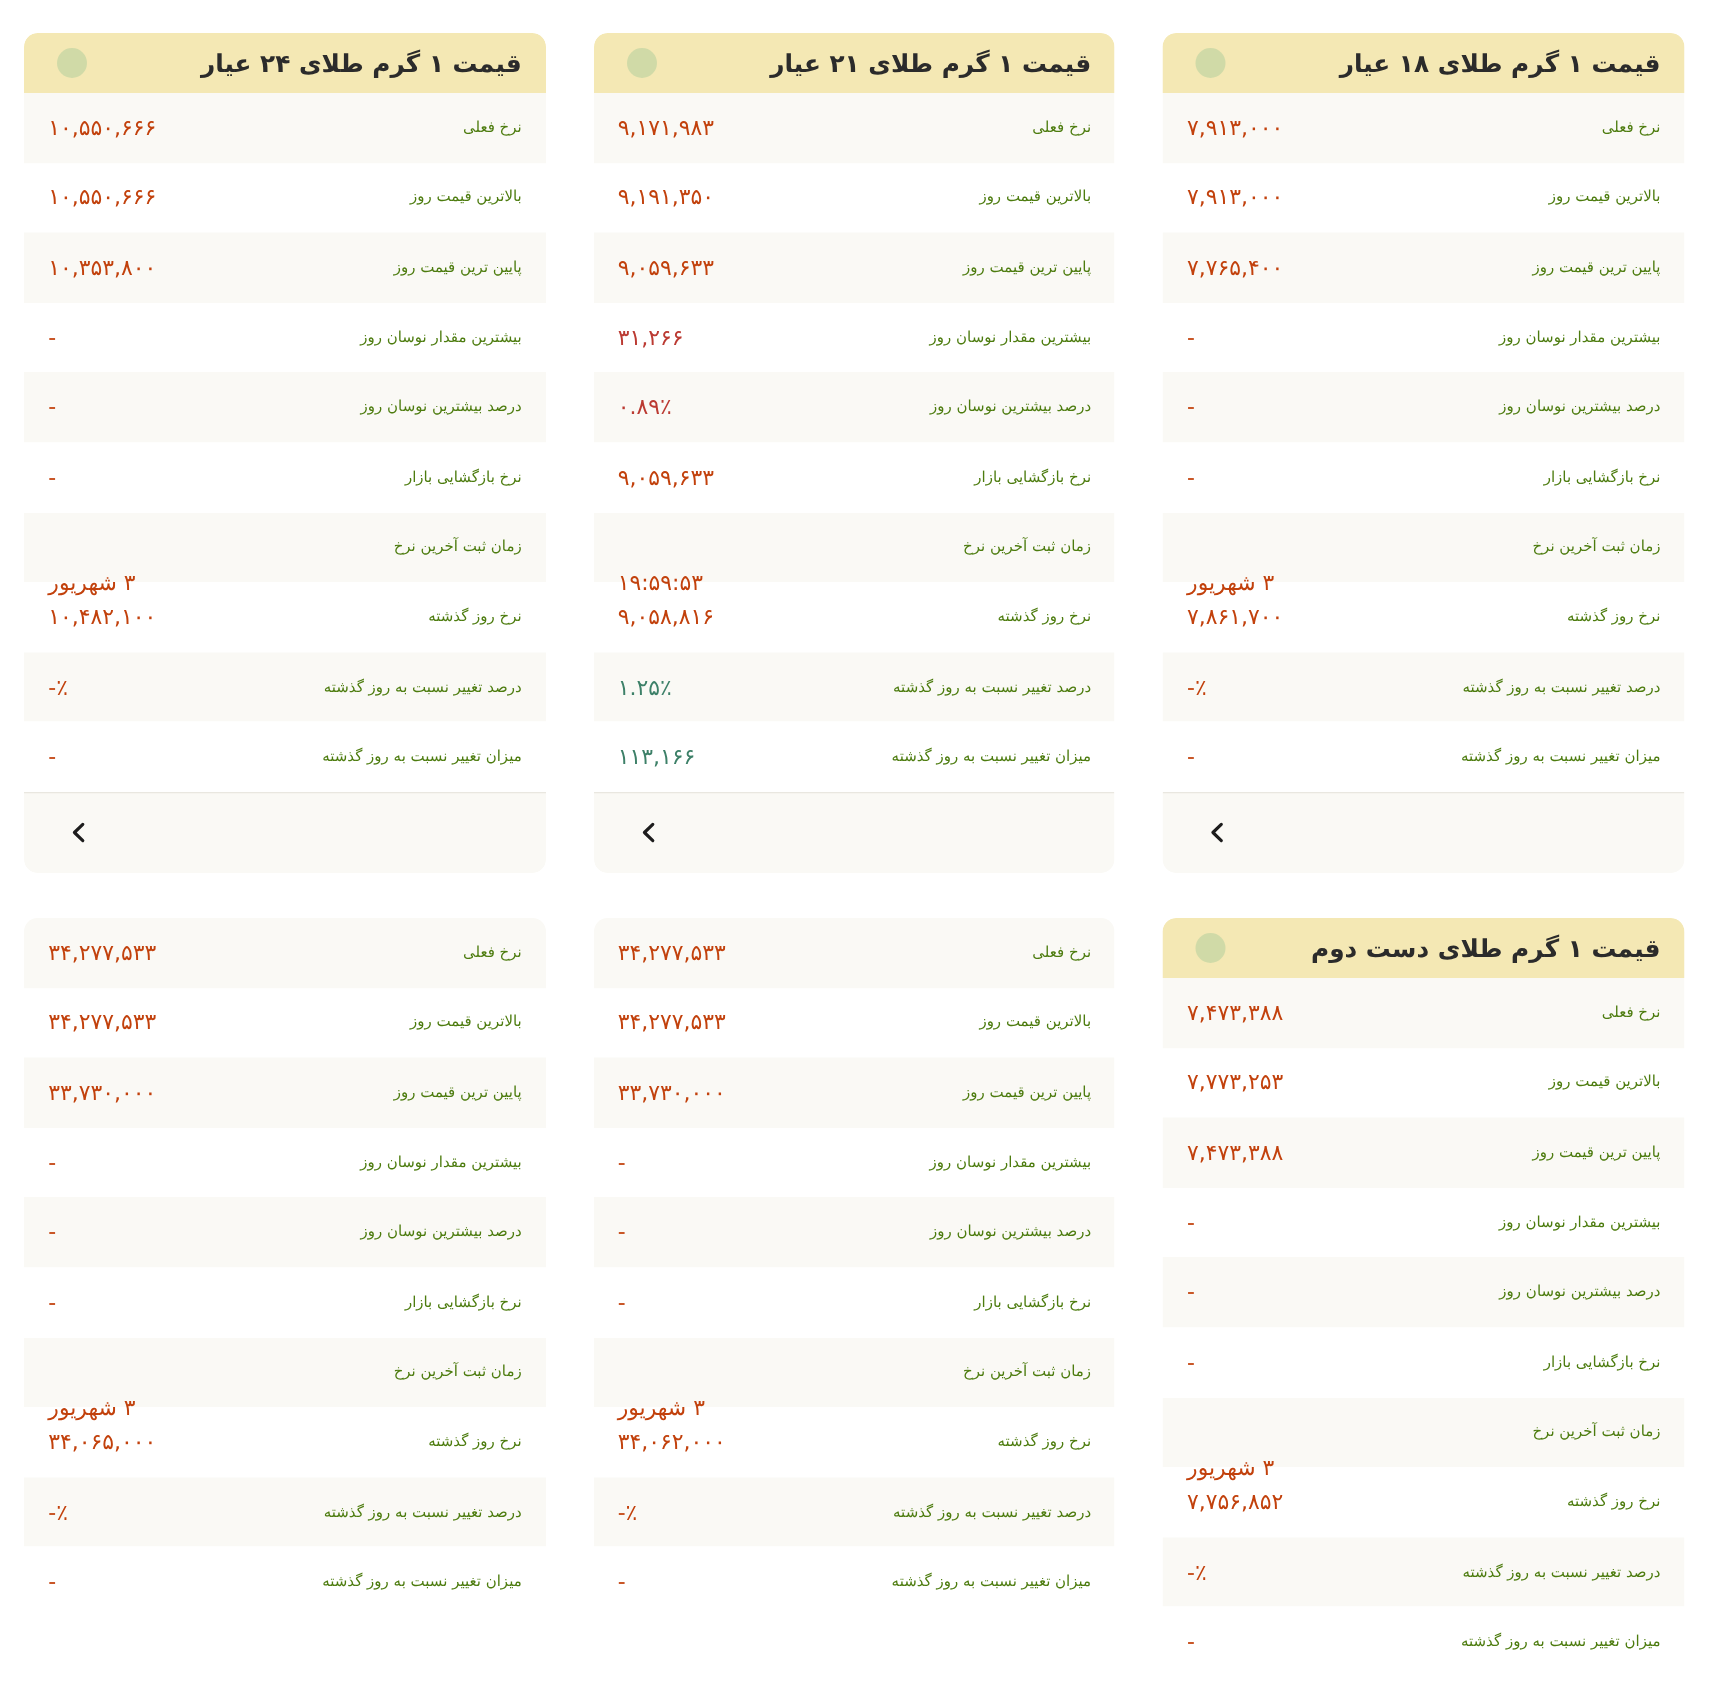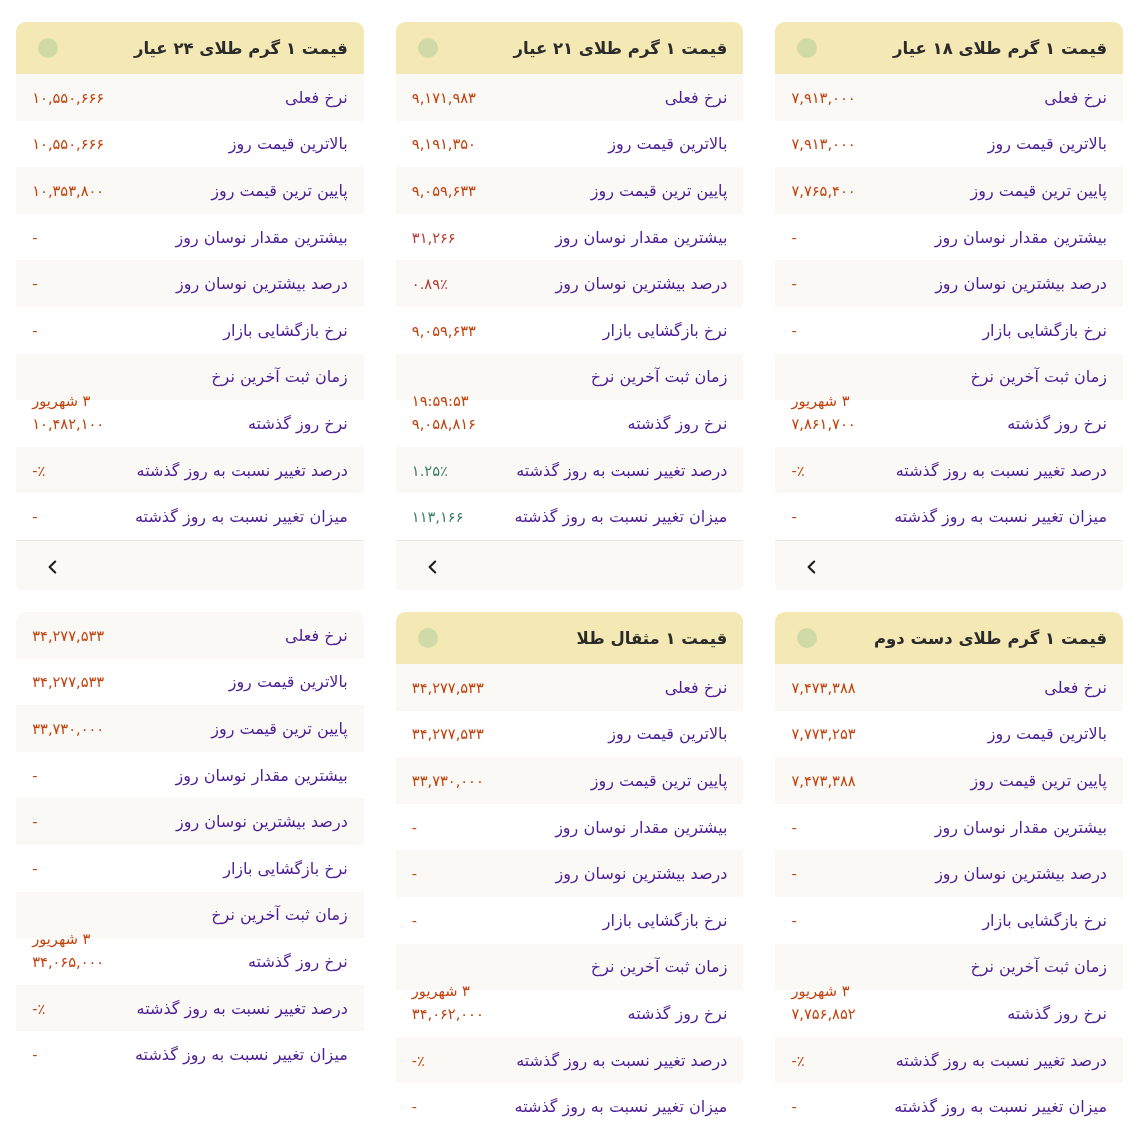--- a/index.html
+++ b/index.html
@@ -32,21 +32,21 @@
     background: #ffffff;
     border-radius: 9px;
     overflow: hidden;
     box-shadow: 0 0 0 0 rgba(0,0,0,0);
   }
 
   
   .card-head {
     background: #f4e8b4;
     border-radius: 9px 9px 0 0;
-    height: 52px;
+    height: 40px;
     display: flex;
     align-items: center;
     justify-content: space-between;
     padding: 0 16px 0 22px;
   }
 
   .card-title {
     font-size: 16.5px;
     color: #2b2b2b;
     font-weight: 600;
@@ -70,22 +70,22 @@
     height: 46.6px;
     display: flex;
     align-items: center;
     justify-content: space-between;
     padding: 0 16px 0 16px;
     background: #ffffff;
   }
   .row.alt { background: #faf9f5; }
 
   .row-label {
-    font-size: 16px;
-    color: #4c1d95;
+    font-size: 10px;
+    color: #4d7c0f;
     white-space: nowrap;
   }
 
   .row-value {
     font-size: 14.6px;
     color: #c2410c;
     white-space: nowrap;
     direction: ltr;
     text-align: left;
     letter-spacing: .2px;
@@ -336,24 +336,20 @@
           </div>
           <div class="row">
             <span class="row-label">میزان تغییر نسبت به روز گذشته</span>
             <span class="row-value">-</span>
           </div>
         </div>
       </div>
     </div>
     <div class="card-slot">
       <div class="card">
-        <div class="card-head">
-          <span class="card-title">قیمت ۱ مثقال طلا</span>
-          <span class="status-dot"></span>
-        </div>
         <div class="rows">
           <div class="row alt">
             <span class="row-label">نرخ فعلی</span>
             <span class="row-value">۳۴,۲۷۷,۵۳۳</span>
           </div>
           <div class="row">
             <span class="row-label">بالاترین قیمت روز</span>
             <span class="row-value">۳۴,۲۷۷,۵۳۳</span>
           </div>
           <div class="row alt">

